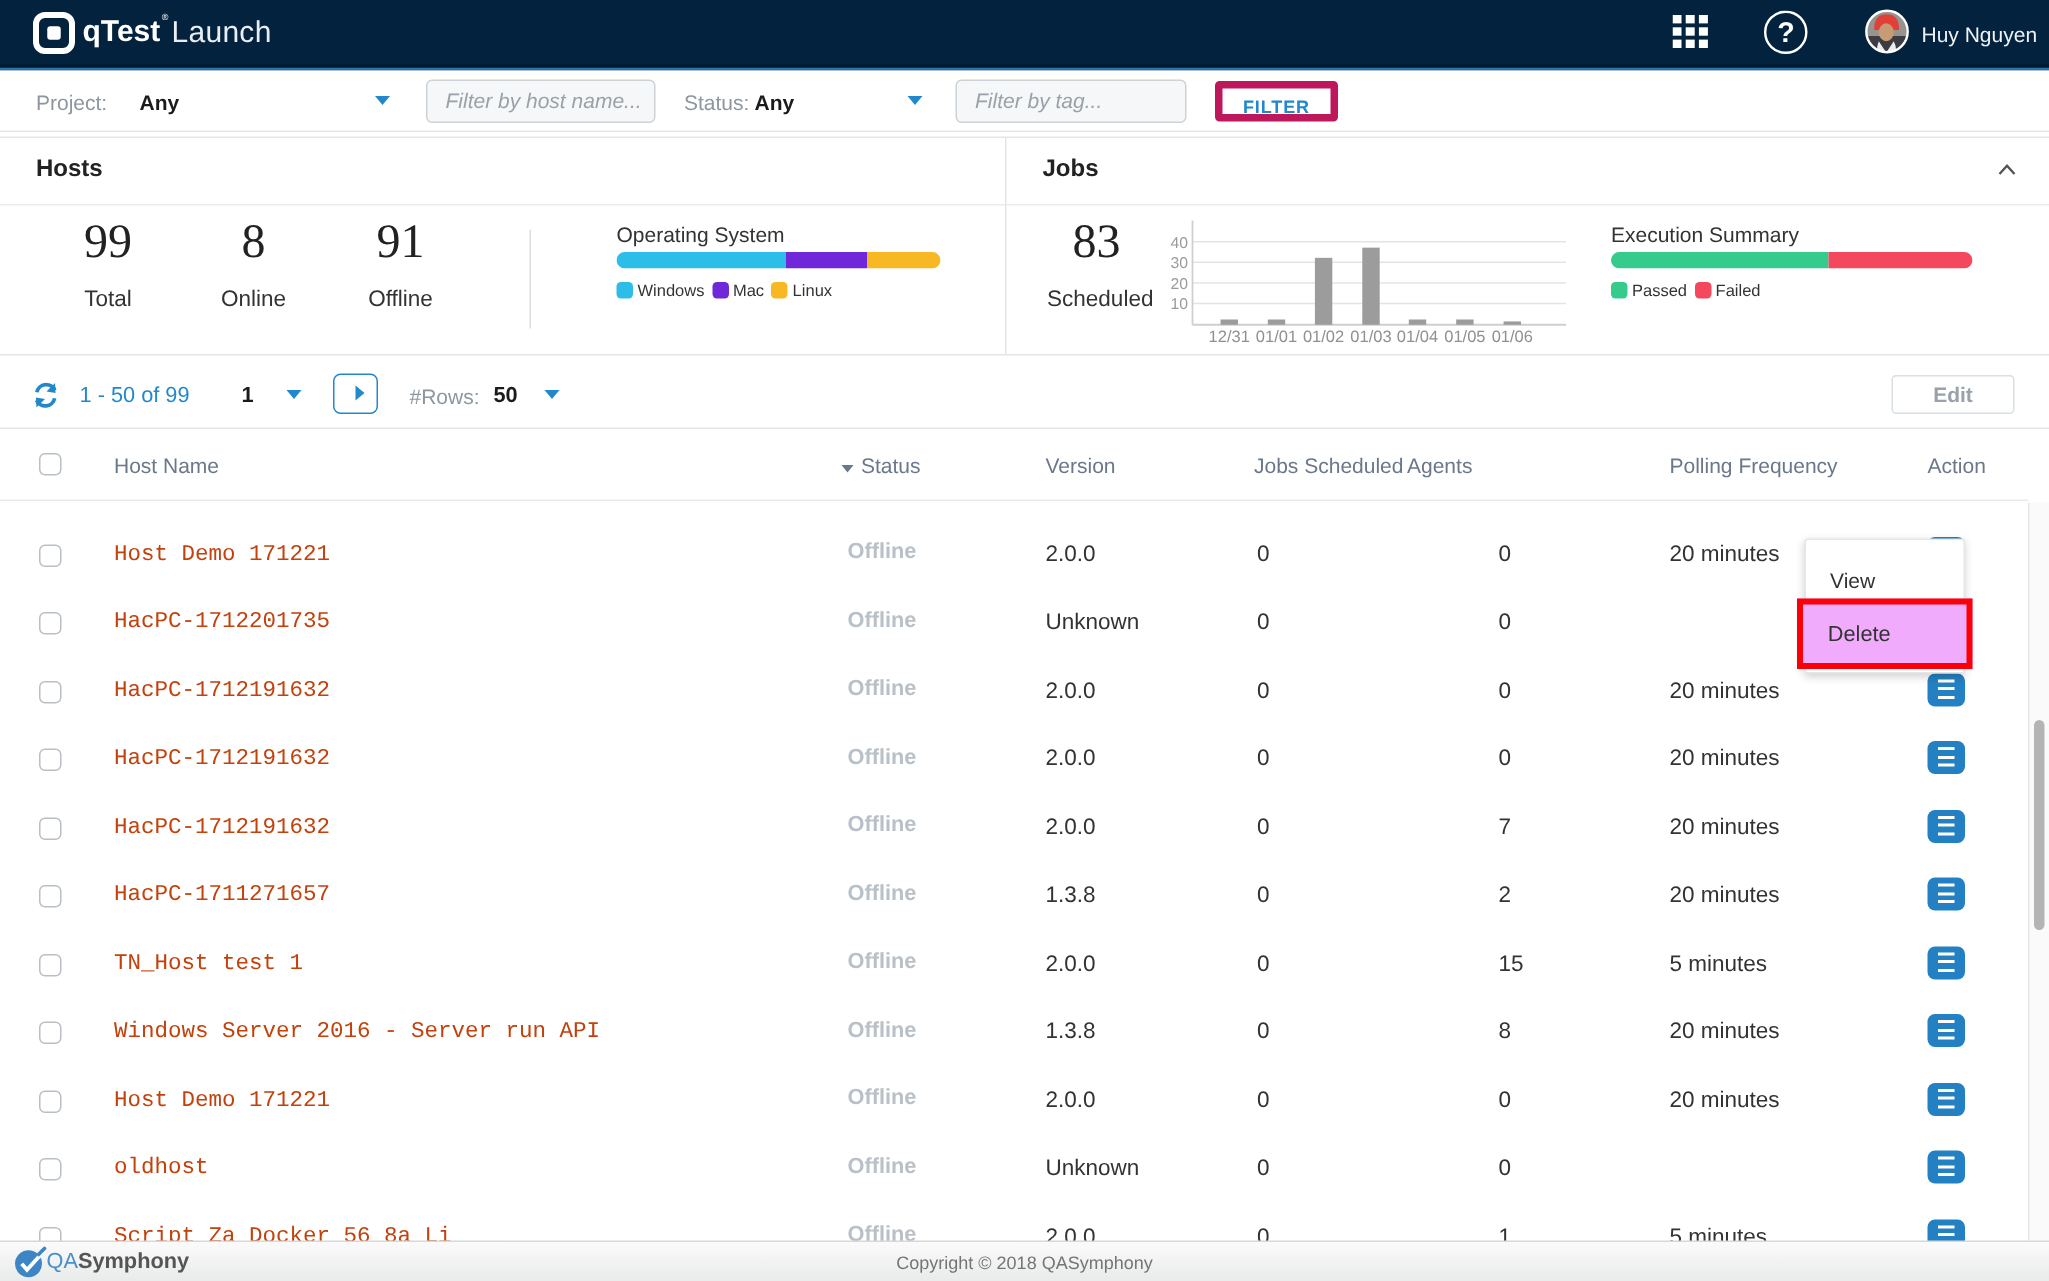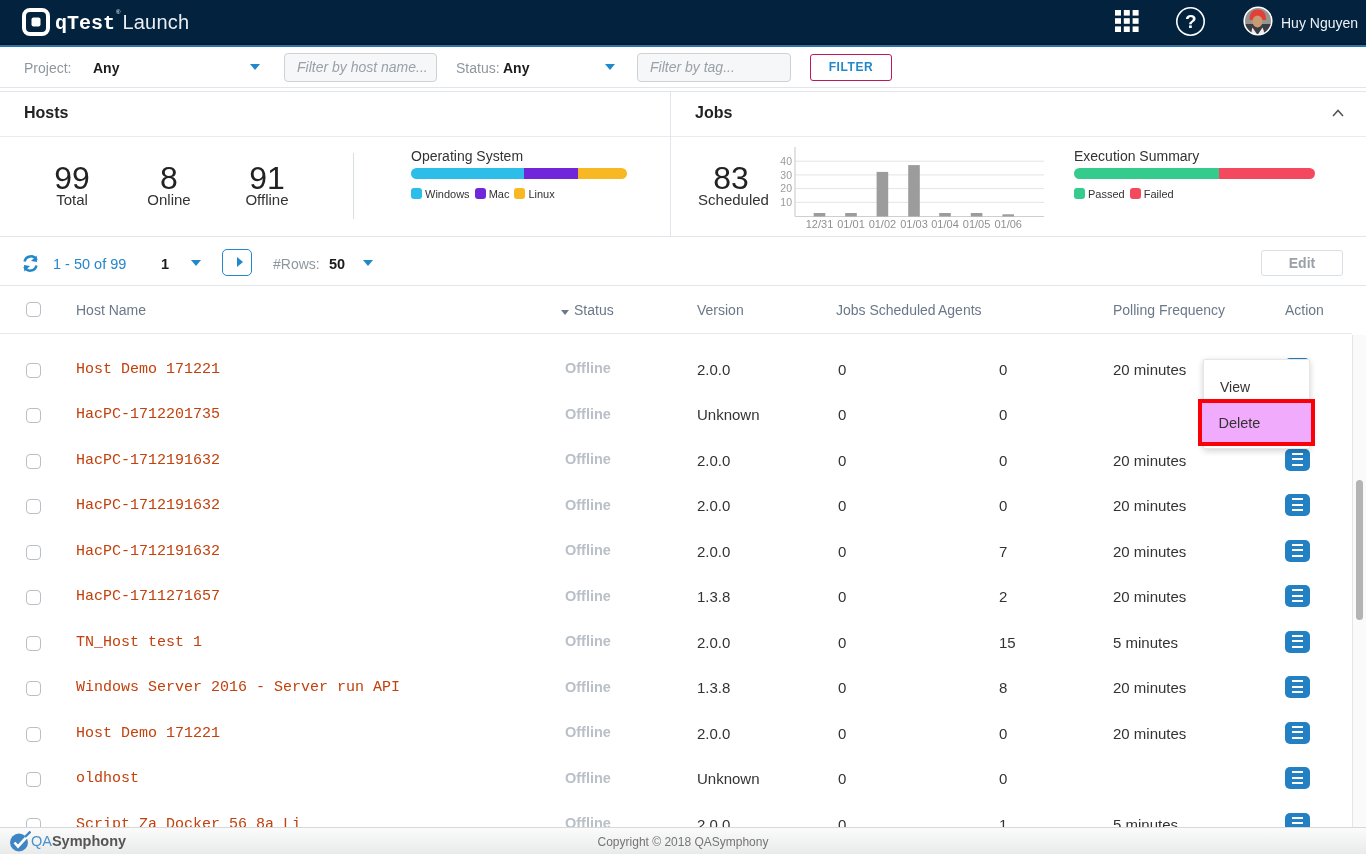--- a/index.html
+++ b/index.html
@@ -5,47 +5,47 @@
   * { margin:0; padding:0; box-sizing:border-box; }
   html,body { width:1366px; height:854px; overflow:hidden; background:#fff;
     font-family:"Liberation Sans", sans-serif; }
   .abs { position:absolute; }
   #page { position:relative; width:1366px; height:854px; overflow:hidden; }
 
   
   #navbar { left:0; top:0; width:1366px; height:47px; background:#03223d;
     border-bottom:2px solid #2a73ab; }
   #brand { left:55px; top:9px; color:#fff; font-size:20px; line-height:20px; }
-  #brand b { font-weight:700; letter-spacing:0;font-family:Liberation Mono, monospace; }
+  #brand b { font-weight:700; letter-spacing:0; }
   #brand .light { font-weight:400; color:#e9eef4; margin-left:2px; letter-spacing:0.2px; }
   #brand sup { font-size:6px; position:relative; top:-7px; margin-left:1px; }
   #navname { left:1281px; top:16px; color:#eef2f7; font-size:14px; font-weight:400; line-height:14px; }
 
   
   #filterbar { left:0; top:47px; width:1366px; height:41px; background:#fff;
     border-bottom:1px solid #e2e6ea; }
   .flabel { color:#8e979e; font-size:14px; top:13px; }
   .fvalue { color:#1b1b1b; font-size:14px; font-weight:700; top:13px; }
   .caret { width:0; height:0; border-left:5.5px solid transparent;
     border-right:5.5px solid transparent; border-top:6px solid #2288cb; }
   .finput { height:29px; top:6px; background:#f6f7f8; border:1px solid #cdd2d7;
     border-radius:4px; font-style:italic; color:#9aa1a8; font-size:14px;
     line-height:27px; padding-left:12px; }
-  #btnfilter { left:810px; top:7px; width:82px; height:27px; border:1px solid #be185d;
+  #btnfilter { left:810px; top:7px; width:82px; height:27px; border:5px solid #be185d;
     border-radius:3px; color:#2288cb; font-size:12px; font-weight:700;
     letter-spacing:0.6px; text-align:center; line-height:25px; background:#fff; }
 
   
   #panels { left:0; top:91px; width:1366px; height:146px; border-top:1px solid #e2e6ea;
     border-bottom:1px solid #e2e6ea; background:#fff; }
   #phost { left:0; top:0; width:671px; height:144px; border-right:1px solid #e2e6ea; }
   #pjobs { left:671px; top:0; width:695px; height:144px; }
   .phead { left:0; top:0; right:0; height:45px; border-bottom:1px solid #e9ecef; }
   .phead .t { position:absolute; left:24px; top:12px; font-size:16px; font-weight:700; color:#222; }
-  .bignum { font-size:32px; color:#222; text-align:center; top:68px; }
+  .bignum { font-size:32px; color:#222; text-align:center; top:50px;font-family:Liberation Serif, serif; }
   .biglbl { font-size:15px; color:#333; text-align:center; top:99px; }
   .seclbl { font-size:14px; color:#333; top:56px; }
   .hbar { top:76px; height:11px; border-radius:5.5px; overflow:hidden; display:flex; }
   .legend { top:96px; font-size:11px; color:#333; display:flex; align-items:flex-start; }
   .legend .sq { width:11px; height:11px; border-radius:3px; display:inline-block;
     margin-right:3px; }
   .legend span.txt { margin-right:5px; }
 
   
   #toolbar { left:0; top:238px; width:1366px; height:48px; border-bottom:1px solid #e2e6ea; }

